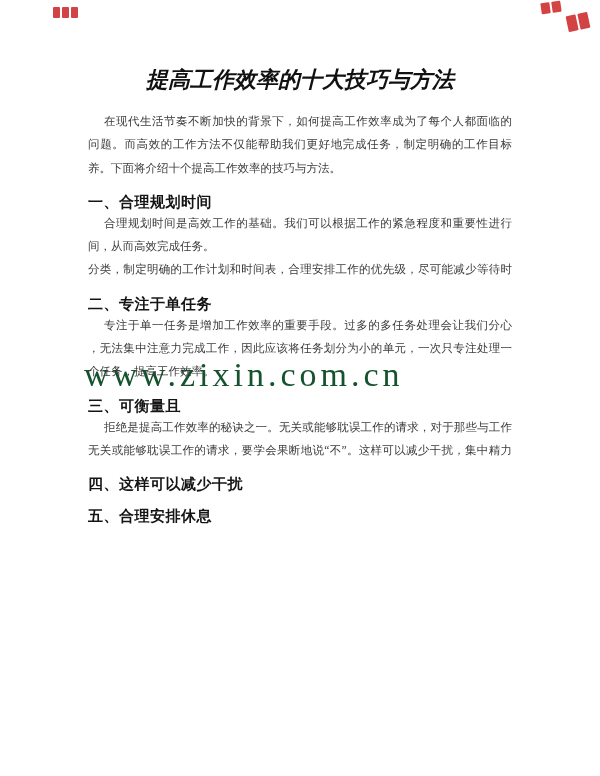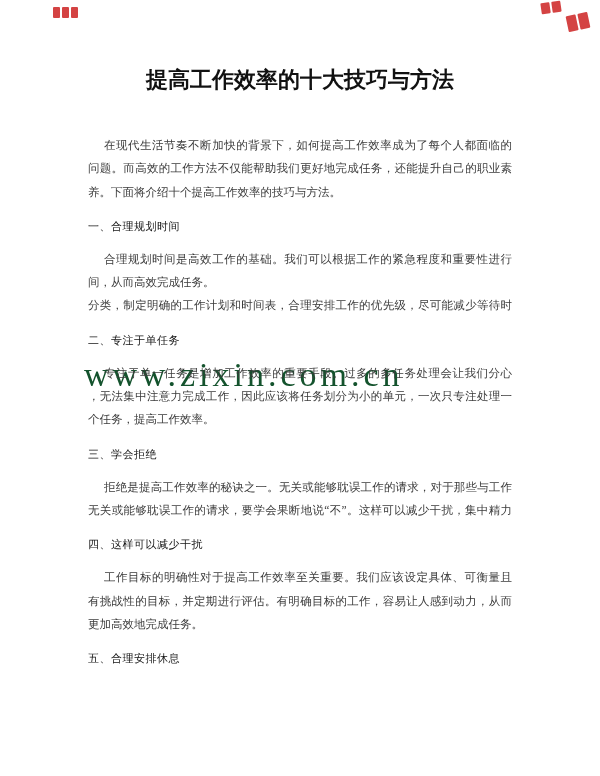--- a/index.html
+++ b/index.html
@@ -40,32 +40,33 @@
     z-index:2;
   }
   .doc-title{
     margin:66px 0 0 0;
     font-family:"Liberation Sans", sans-serif;
     font-weight:bold;
     font-size:22px;
     line-height:28px;
     color:#111111;
     text-align:center;
+    font-style:italic;
   }
   .heading{
     margin-top:12px;
     font-family:"Liberation Sans", sans-serif;
-    font-weight:normal;
-    font-size:11px;
+    font-weight:bold;
+    font-size:15px;
     line-height:20px;
     letter-spacing:.5px;
     color:#141414;
   }
-  .para{margin-top:12px;overflow:hidden;}
-  .para.intro{margin-top:40px;}
+  .para{overflow:hidden;}
+  .para.intro{margin-top:16px;}
   .tline{
     font-size:11.5px;
     line-height:23.3px;
     color:#3b3b3b;
     text-align:justify;
     overflow:hidden;
   }
   .tline.full{text-align-last:justify;}
   .tline.first{text-indent:16px;}
 </style>
@@ -89,48 +90,43 @@
     </div>
 
   <div class="watermark">www.zixin.com.cn</div>
 
   <div class="content">
 
     <h1 class="doc-title">提高工作效率的十大技巧与方法</h1>
 
     <div class="para intro">
         <div class="tline first full">在现代生活节奏不断加快的背景下，如何提高工作效率成为了每个人都面临的</div>
-        <div class="tline full">问题。而高效的工作方法不仅能帮助我们更好地完成任务，还能提升自己的职业素</div>
+        <div class="tline full">问题。而高效的工作方法不仅能帮助我们更好地完成任务，制定明确的工作目标</div>
         <div class="tline">养。下面将介绍十个提高工作效率的技巧与方法。</div>
       </div>
 
     <div class="heading">一、合理规划时间</div>
     <div class="para">
         <div class="tline first full">合理规划时间是高效工作的基础。我们可以根据工作的紧急程度和重要性进行</div>
         <div class="tline">间，从而高效完成任务。</div>
         <div class="tline full">分类，制定明确的工作计划和时间表，合理安排工作的优先级，尽可能减少等待时</div>
       </div>
 
     <div class="heading">二、专注于单任务</div>
     <div class="para">
         <div class="tline first full">专注于单一任务是增加工作效率的重要手段。过多的多任务处理会让我们分心</div>
         <div class="tline full">，无法集中注意力完成工作，因此应该将任务划分为小的单元，一次只专注处理一</div>
         <div class="tline">个任务，提高工作效率。</div>
       </div>
 
-    <div class="heading">三、学会拒绝</div>
+    <div class="heading">三、可衡量且</div>
     <div class="para">
         <div class="tline first full">拒绝是提高工作效率的秘诀之一。无关或能够耽误工作的请求，对于那些与工作</div>
         <div class="tline full">无关或能够耽误工作的请求，要学会果断地说“不”。这样可以减少干扰，集中精力</div>
       </div>
 
     <div class="heading">四、这样可以减少干扰</div>
-    <div class="para">
-        <div class="tline first full">工作目标的明确性对于提高工作效率至关重要。我们应该设定具体、可衡量且</div>
-        <div class="tline full">有挑战性的目标，并定期进行评估。有明确目标的工作，容易让人感到动力，从而</div>
-        <div class="tline">更加高效地完成任务。</div>
-      </div>
 
     <div class="heading">五、合理安排休息</div>
     <div class="para"></div>
 
   </div>
 </div>
 
 </body></html>

